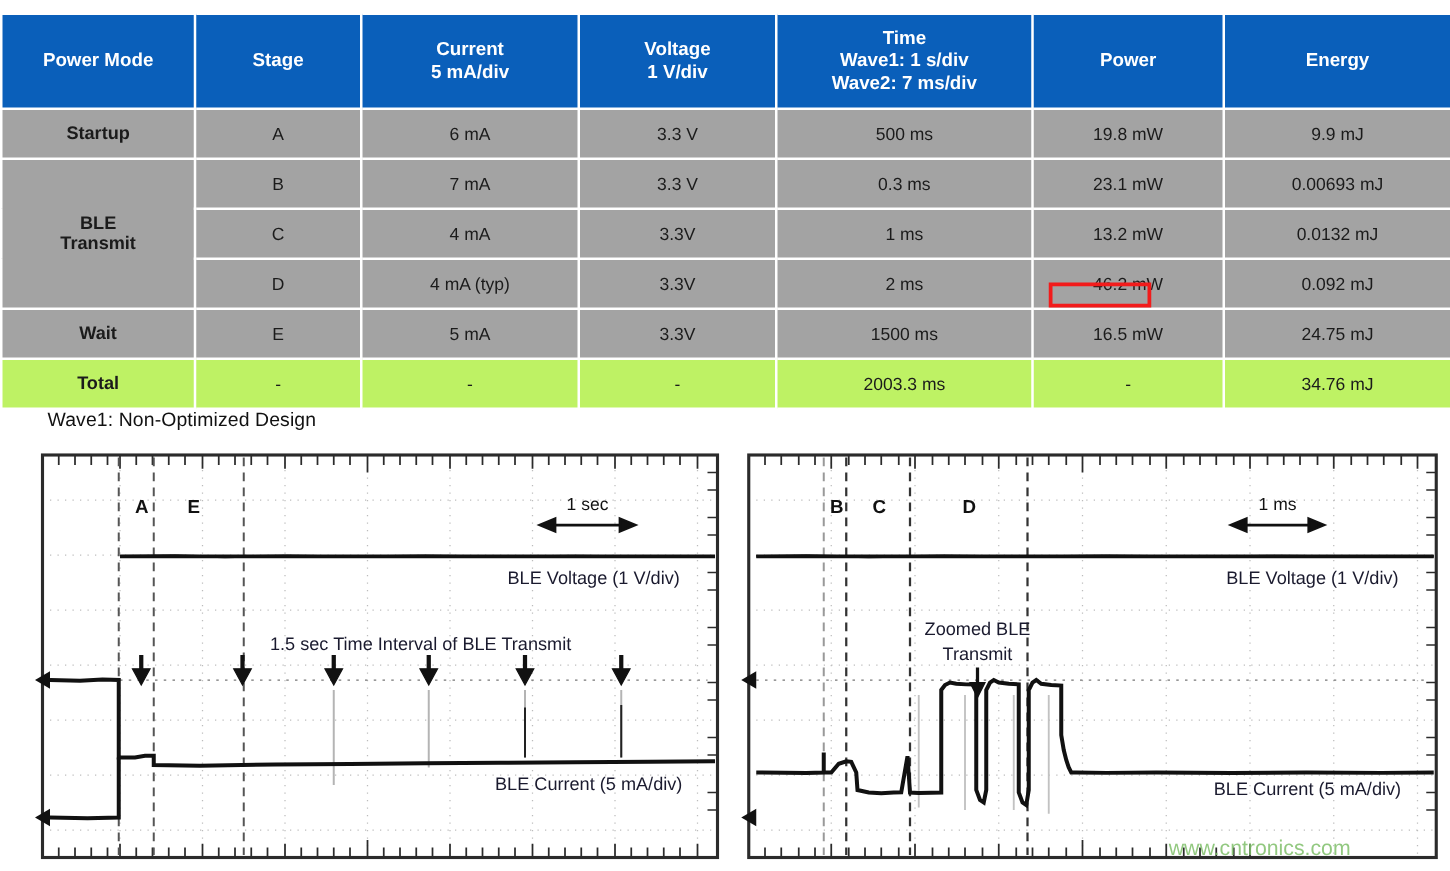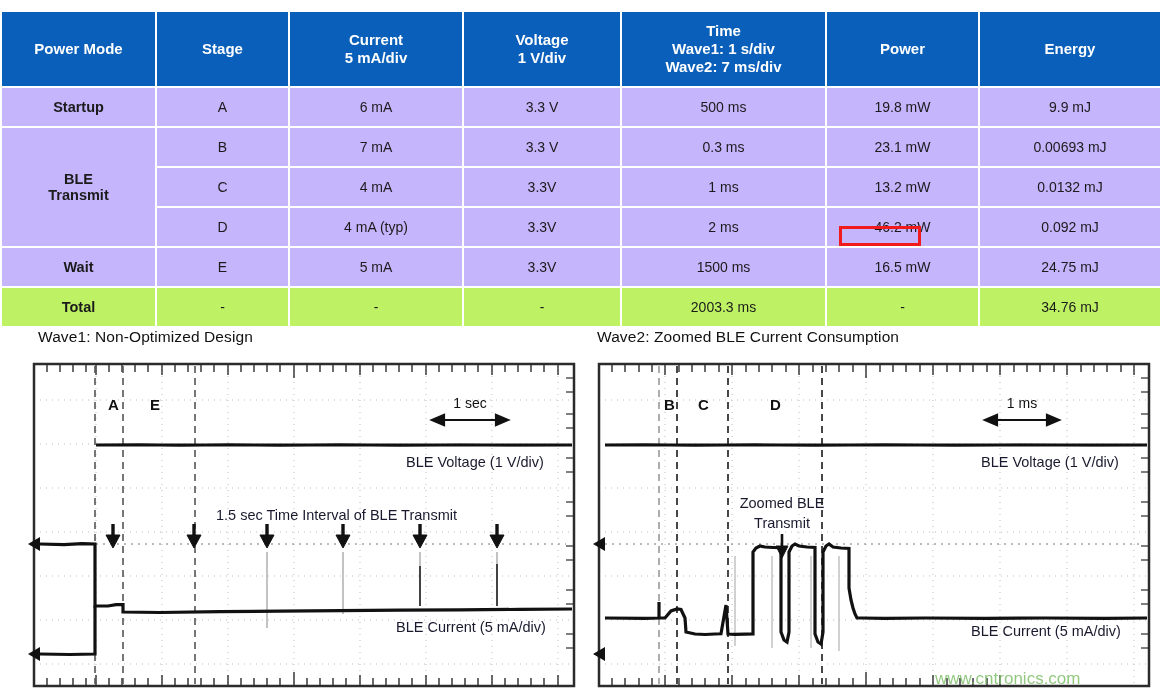--- a/index.html
+++ b/index.html
@@ -24,21 +24,21 @@
     font-size:15px;
     font-weight:bold;
     text-align:center;
     vertical-align:middle;
     border:2px solid #ffffff;
     padding:5px 2px;
     line-height:1.22;
     height:64px;
   }
   table.power-table td{
-    background:#c4b5fd;
+    background:#a3a3a3;
     color:#1b1b1b;
     font-size:14px;
     text-align:center;
     vertical-align:middle;
     border:2px solid #ffffff;
     padding:3px 2px;
     height:32px;
   }
   table.power-table td.mode{font-weight:bold;font-size:14.5px;}
   table.power-table tr.total-row td{background:#bef264;font-weight:normal;}
@@ -381,21 +381,20 @@
     <path d="M 20,188 L 44,188.6 L 62,187.6 L 75,188
              L 75,250 L 88,250 L 96,248.6 L 103,248.6
              L 103,256 L 140,256.5 L 200,255.6 L 260,255.2 L 320,254.6
              L 380,254.2 L 440,253.8 L 500,253.4 L 552,253" fill="none" stroke="#111111" stroke-width="3.2"></path>
     <path d="M 20,298 L 50,298.5 L 75,298 L 75,250" fill="none" stroke="#111111" stroke-width="3.2"></path>
     <text x="376" y="276" font-family="Liberation Sans, sans-serif" font-size="14.5" fill="#1a1a2e">BLE Current (5 mA/div)</text>
   </svg>
 </div>
 
 <div class="wave-panel" style="left:585px;top:328px;width:575px;height:369px;">
-  <div class="wave-title" style="position:absolute;left:12px;top:0;">Wave2: Zoomed BLE Current Consumption</div>
 
   <svg class="scope" style="left:0;top:28px;" width="575" height="338" viewBox="0 0 575 338">
     <rect x="0" y="0" width="575" height="338" fill="#ffffff"></rect>
 
     <g stroke="#b9b9b9" stroke-width="1" stroke-dasharray="1 5" opacity="0.95">
       <line x1="20" y1="44" x2="562" y2="44"></line>
       <line x1="20" y1="88" x2="562" y2="88"></line>
       <line x1="20" y1="132" x2="562" y2="132"></line>
       <line x1="20" y1="176" x2="562" y2="176"></line>
       <line x1="20" y1="220" x2="562" y2="220"></line>

